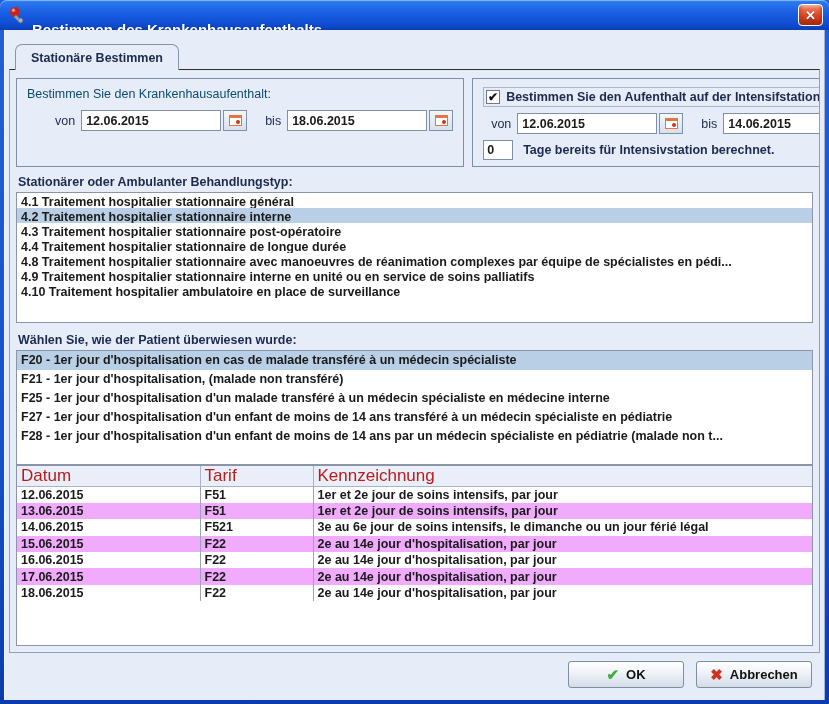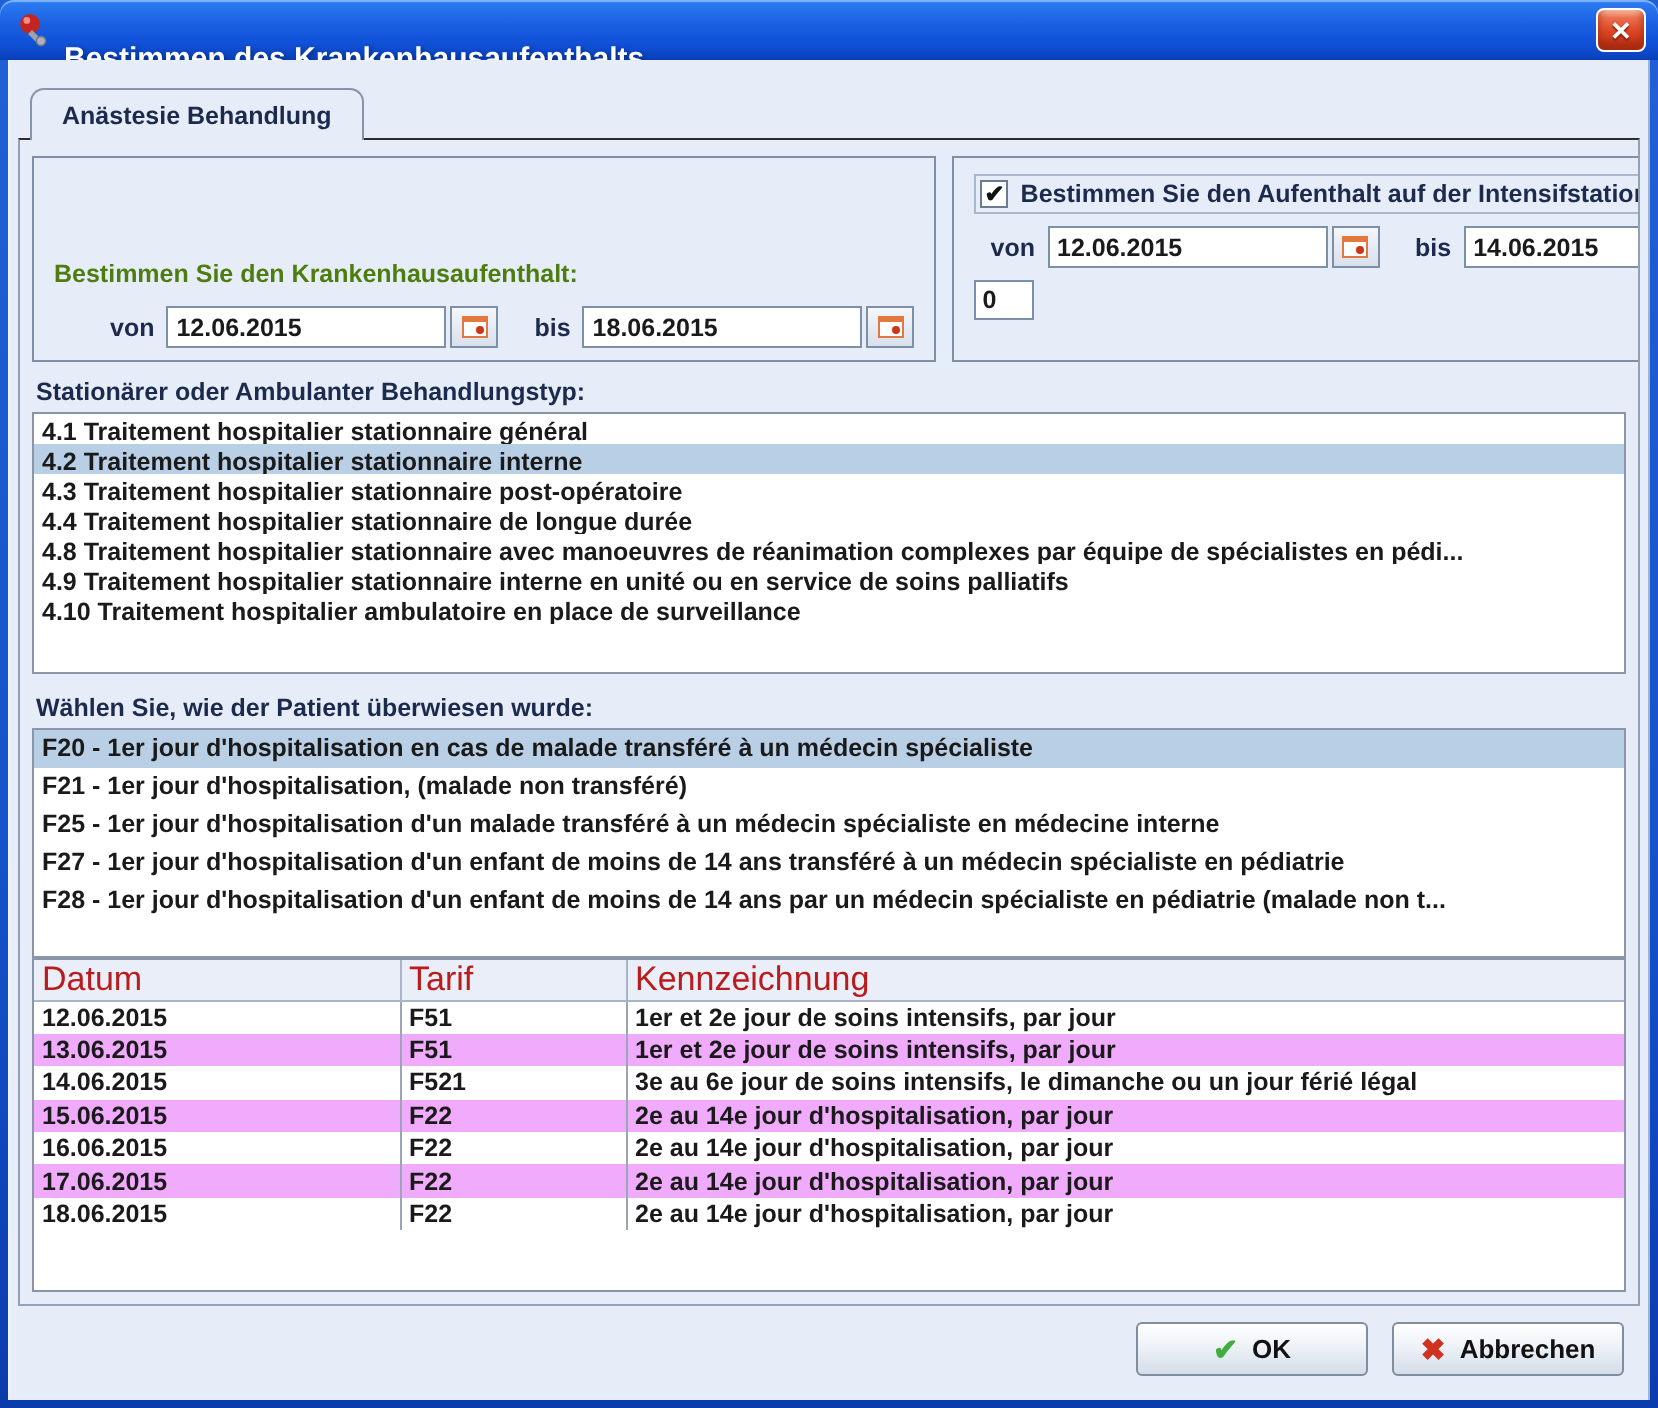--- a/index.html
+++ b/index.html
@@ -71,23 +71,23 @@
     display: flex; flex-direction: column;
     background: #e7edf8; overflow: hidden;
   }
 
   
   .groups { display: flex; gap: 8px; flex: 0 0 84px; }
   .groupbox {
     flex: 1; border: 1px solid #7e90a8; background: #e7edf8;
     padding: 8px 10px 6px 10px; position: relative;
   }
-  .grouplabel { font-size: 12.5px; font-weight: bold; color: #4d7c0f; white-space: nowrap; margin-top: 43px; }
+  .grouplabel { font-size: 12.5px; font-weight: normal; color: #0c4a6e; white-space: nowrap; }
   .daterow { display: flex; align-items: center; margin-top: 9px; }
-  .fldlabel { font-size: 12.5px; font-weight: bold; color: #1b2a4d; margin-right: 6px; }
+  .fldlabel { font-size: 12.5px; font-weight: normal; color: #1b2a4d; margin-right: 6px; }
   .datefield {
     width: 140px; height: 21px; border: 1px solid #7e90a8; background: #fff;
     font-family: "Liberation Sans", sans-serif; font-size: 12.5px; font-weight: bold;
     color: #1a1a1a; padding: 0 4px;
   }
   .cal-btn {
     width: 24px; height: 21px; margin-left: 2px; margin-right: 18px;
     border: 1px solid #7e90a8; background: linear-gradient(180deg,#f4f7fb,#d8e0ec);
     display: flex; align-items: center; justify-content: center; cursor: pointer;
   }
@@ -172,21 +172,21 @@
       <circle cx="5.4" cy="4.2" r="1.7" fill="#f08f85"></circle>
       <path d="M8 9 L13 14 L11 16 L6 11 Z" fill="#9aa2ad"></path>
       <circle cx="12.5" cy="14.5" r="2.3" fill="#aab2bd" stroke="#6e7682" stroke-width="0.8"></circle>
     </svg>
     <div class="title-text">Bestimmen des Krankenhausaufenthalts</div>
     <div class="close-btn">✕</div>
   </div>
 
   <div class="client">
     <div class="tabs">
-      <div class="tab active">Anästesie Behandlung</div>
+      <div class="tab active">Stationäre Bestimmen</div>
     </div>
 
     <div class="panel">
 
       <div class="groups">
 
         <div class="groupbox">
           <div class="grouplabel">Bestimmen Sie den Krankenhausaufenthalt:</div>
           <div class="daterow">
             <span class="fldlabel" style="margin-left:28px;">von</span>
@@ -214,20 +214,21 @@
             <input class="datefield" value="12.06.2015" style="">
             <button class="cal-btn">
                 <span class="cal-icon"></span>
               </button>
             <span class="fldlabel">bis</span>
             <input class="datefield" value="14.06.2015" style="">
 
           </div>
           <div class="daysrow">
             <input class="daysfield" value="0" style="">
+            <span class="dayslabel">Tage bereits für Intensivstation berechnet.</span>
           </div>
         </div>
       </div>
 
       <div class="seclabel">Stationärer oder Ambulanter Behandlungstyp:</div>
       <div class="listbox" id="treatment-list">
           <div class="list-item">4.1 Traitement hospitalier stationnaire général</div>
           <div class="list-item selected">4.2 Traitement hospitalier stationnaire interne</div>
           <div class="list-item">4.3 Traitement hospitalier stationnaire post-opératoire</div>
           <div class="list-item">4.4 Traitement hospitalier stationnaire de longue durée</div>

